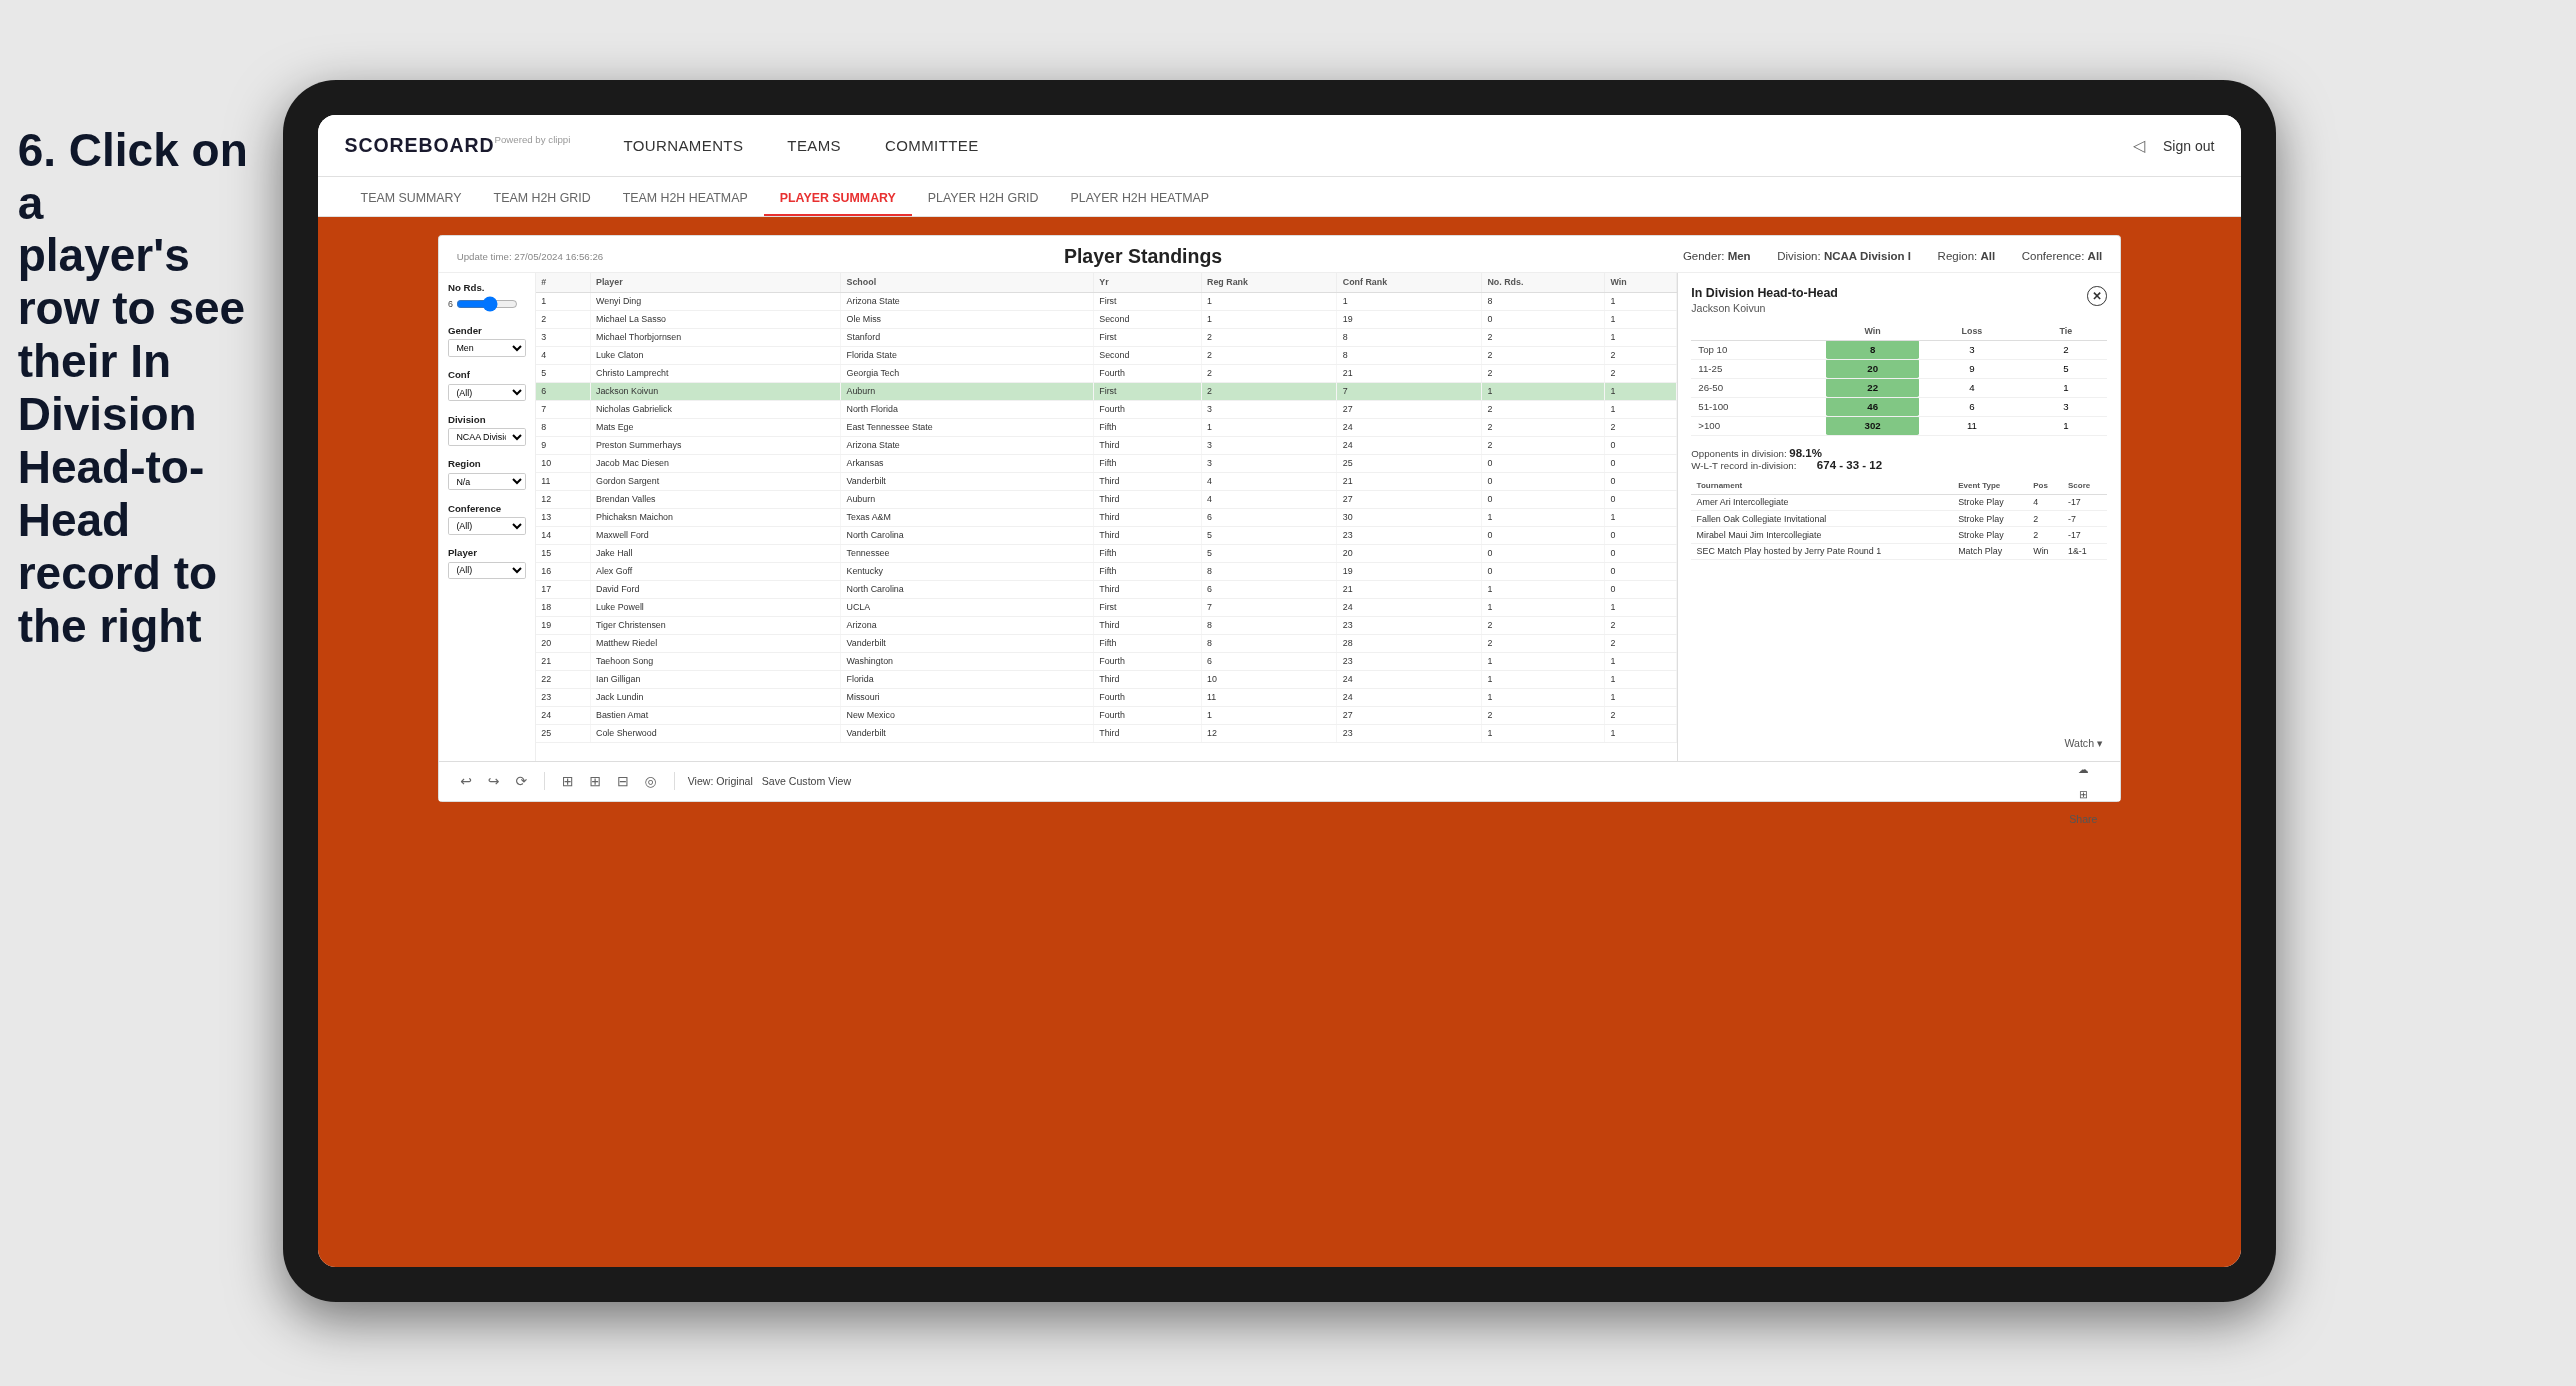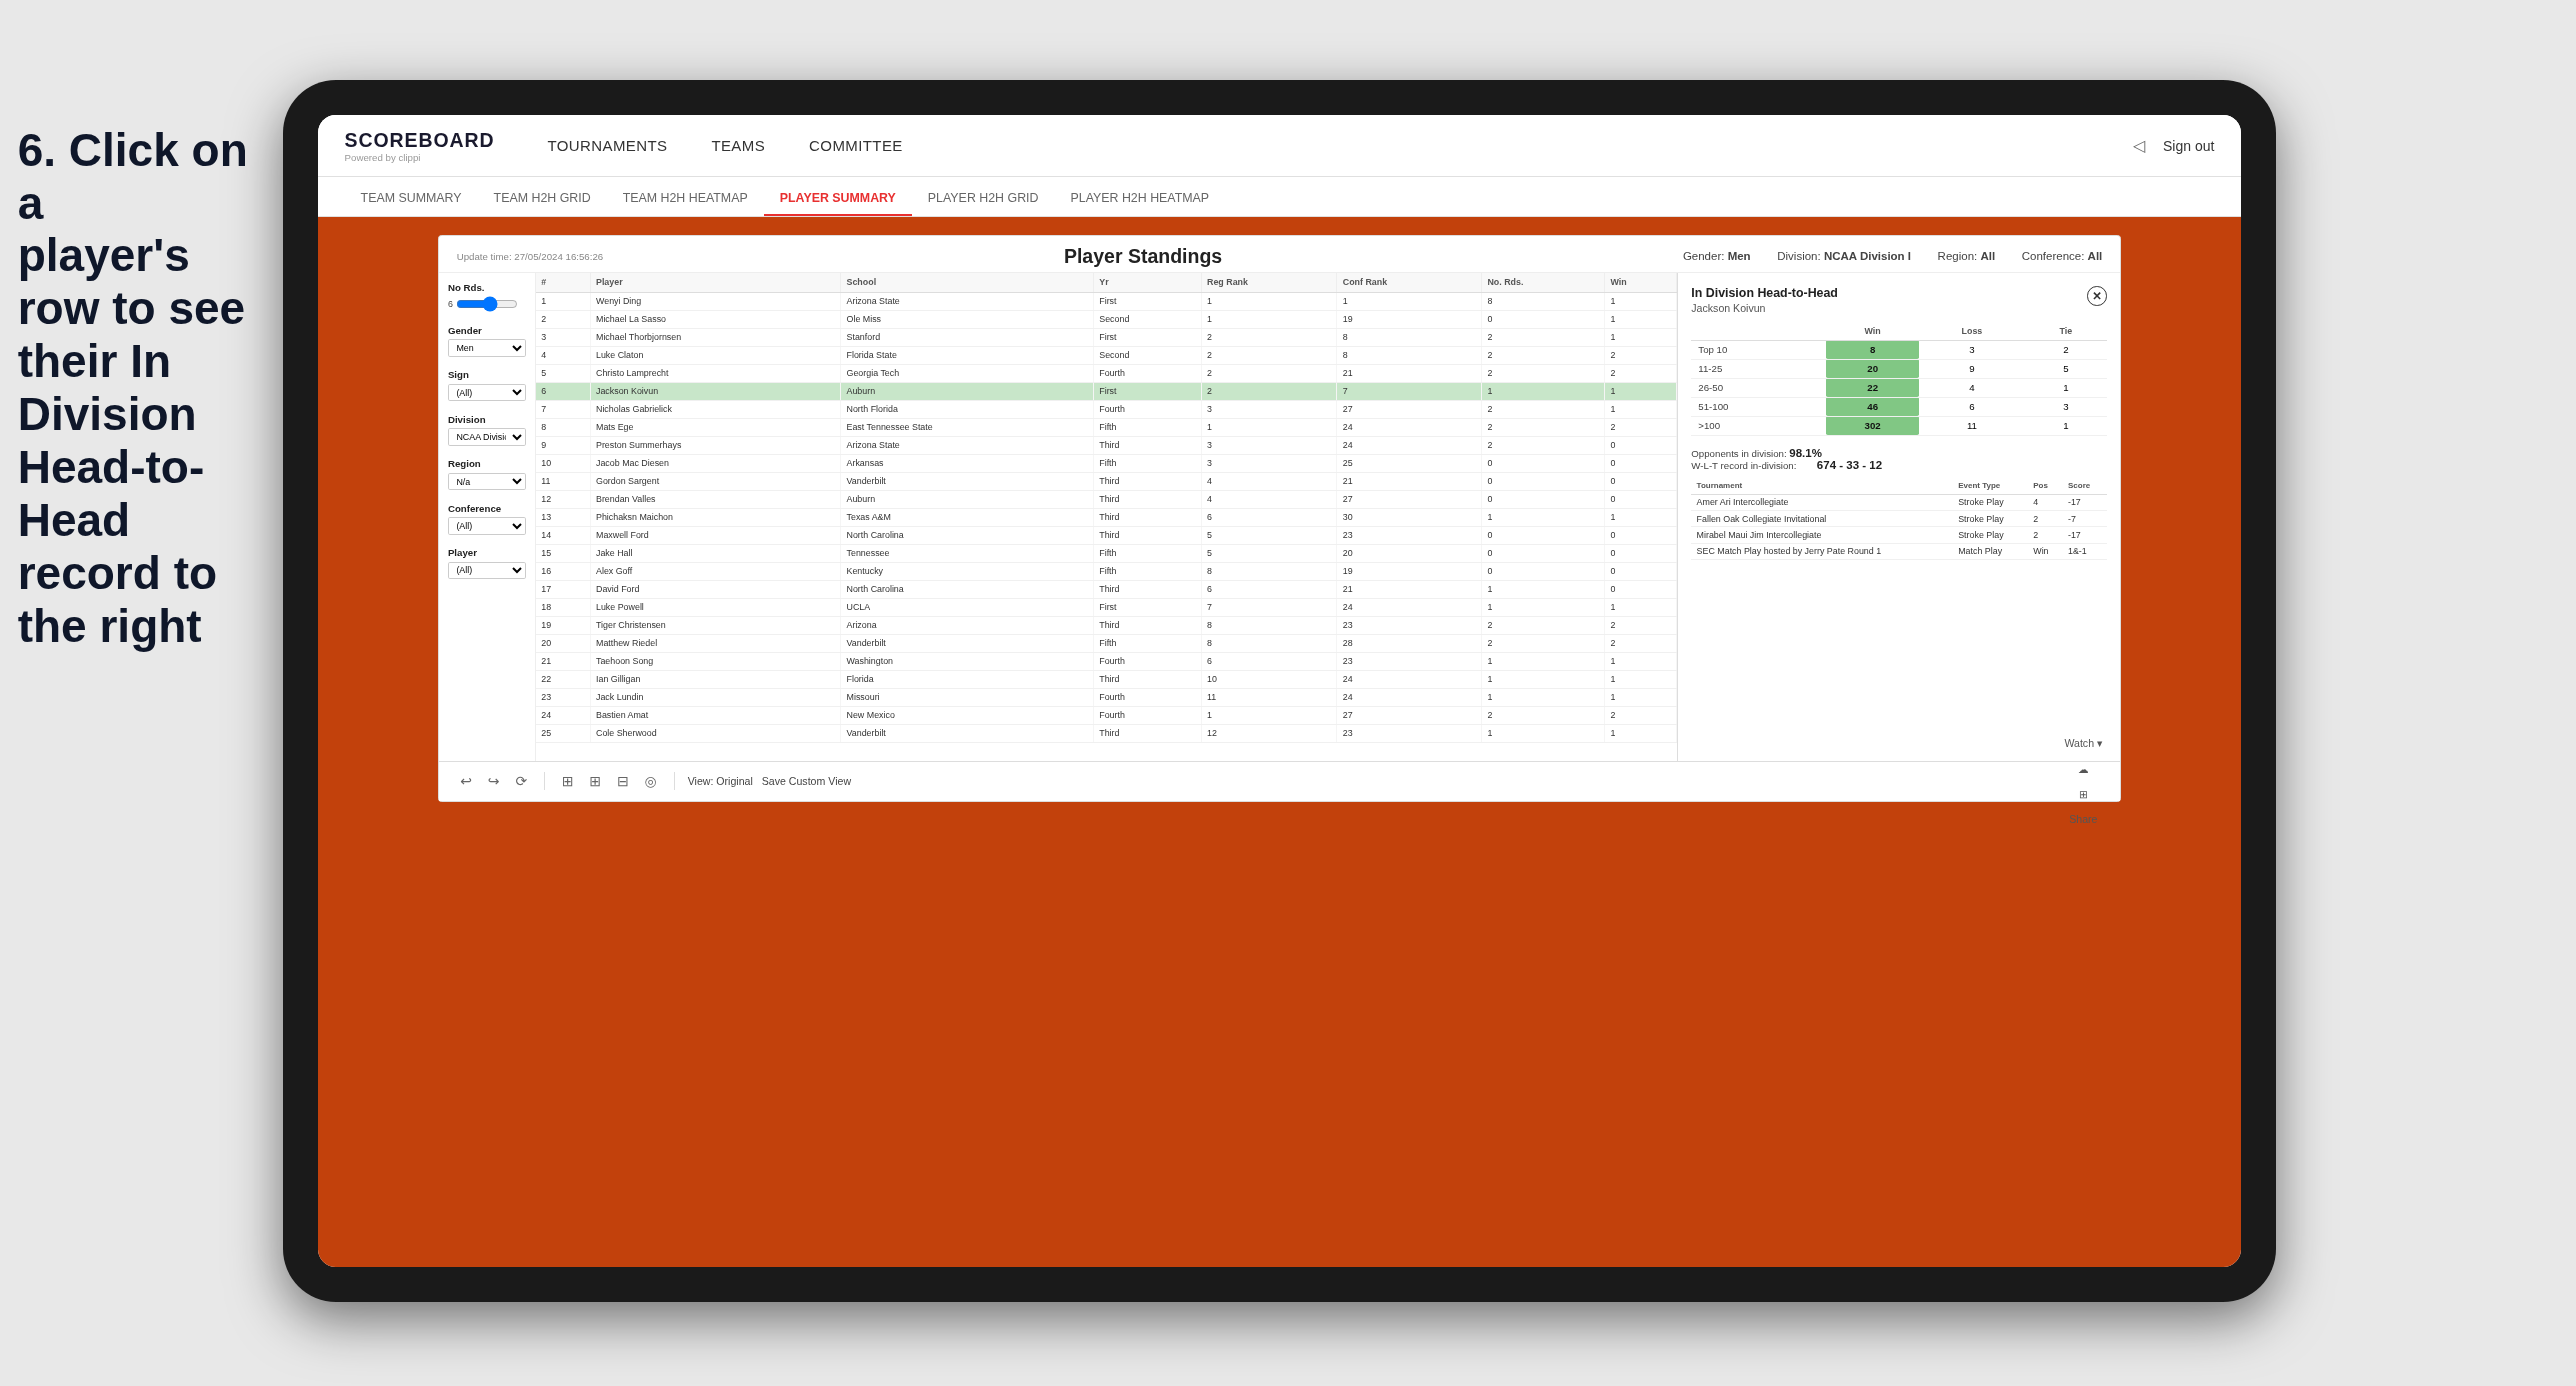--- a/index.html
+++ b/index.html
@@ -63,21 +63,21 @@
       display: flex;
       align-items: center;
       padding: 0 26.6px;
       height: 62px;
       background: #fff;
       border-bottom: 0.9px solid #e0e0e0;
     }
 
     .brand {
       display: flex;
-      flex-direction: column;
+      flex-direction: row;
       margin-right: 53px;
     }
 
     .brand-title {
       font-size: 19.5px;
       font-weight: 900;
       color: #1a1a2e;
       letter-spacing: 0.9px;
       text-transform: uppercase;
     }
@@ -543,21 +543,21 @@
                 <input type="range" class="rounds-slider" min="1" max="10" value="6" style="">
               </div>
             </div>
             <div class="filter-group">
               <div class="filter-group-label">Gender</div>
               <select class="filter-select">
                 <option>Men</option>
               </select>
             </div>
             <div class="filter-group">
-              <div class="filter-group-label">Sign</div>
+              <div class="filter-group-label">Conf</div>
               <select class="filter-select">
                 <option>(All)</option>
               </select>
             </div>
             <div class="filter-group">
               <div class="filter-group-label">Division</div>
               <select class="filter-select">
                 <option>NCAA Division I</option>
               </select>
             </div>

